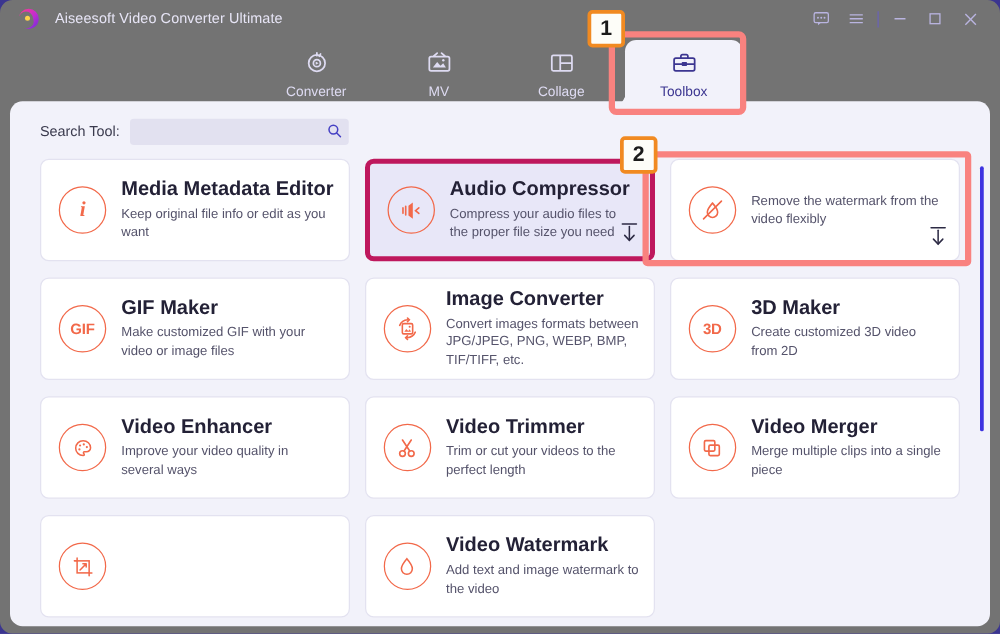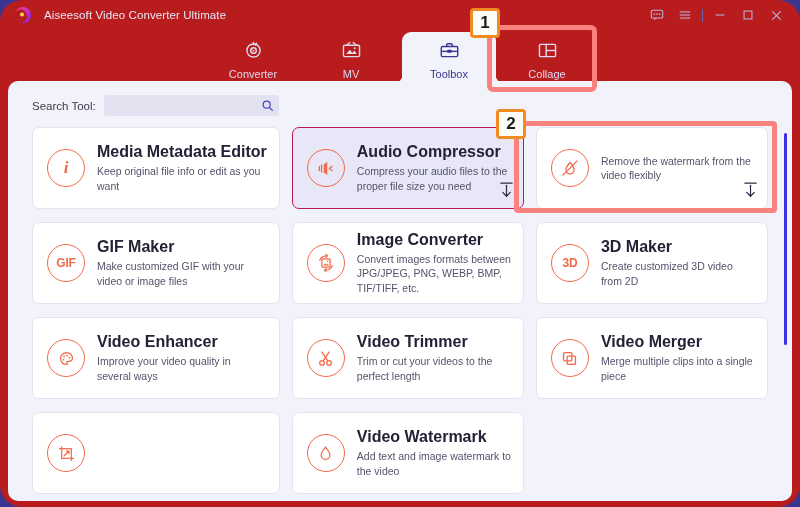--- a/index.html
+++ b/index.html
@@ -5,22 +5,22 @@
   * { box-sizing: border-box; margin: 0; padding: 0; }
   html, body {
     width: 800px; height: 507px;
     font-family: "Liberation Sans", sans-serif;
     overflow: hidden;
     background: #3b3590;
   }
   .app {
     position: relative;
     width: 800px; height: 507px;
-    background: #b91c1c;
-    border-radius: 22px;
+    background: #737373;
+    border-radius: 10px;
     overflow: hidden;
   }
 
   
   .titlebar {
     position: absolute; top: 0; left: 0; right: 0; height: 30px;
     display: flex; align-items: center;
   }
   .logo {
     position: relative;
@@ -119,21 +119,21 @@
     position: relative;
     background: #ffffff;
     border: 1px solid #e3e2f0;
     border-radius: 7px;
     height: 82px;
     display: flex; align-items: center;
     padding: 0 12px 0 14px;
   }
   .card.selected {
     background: #e8e7f8;
-    border: 1px solid #be185d;
+    border: 4px solid #be185d;
   }
   .card-ico {
     flex: 0 0 auto;
     width: 38px; height: 38px;
     border: 1.6px solid #f2694a;
     border-radius: 50%;
     display: flex; align-items: center; justify-content: center;
     color: #f2694a;
     margin-right: 12px;
   }
@@ -258,41 +258,41 @@
           <svg width="21" height="21" viewBox="0 0 24 24" fill="none" stroke="currentColor" stroke-width="1.6">
             <rect x="2.8" y="6" width="18.4" height="13" rx="1.6"></rect>
             <path d="M6 16 L10 11 L13 14.5 L15.5 12 L18 16 Z" fill="currentColor" stroke="none"></path>
             <circle cx="15.6" cy="9.4" r="1.1" fill="currentColor" stroke="none"></circle>
             <path d="M7 5.5 L10 2.8 M17 5.5 L14 2.8" stroke-linecap="round"></path>
           </svg>
         </div>
         <div class="tlabel">MV</div>
       </div>
 
+      <div class="tab">
+        <div class="ticon">
+          <svg width="21" height="21" viewBox="0 0 24 24" fill="none" stroke="currentColor" stroke-width="1.6">
+            <rect x="2.8" y="5" width="18.4" height="14" rx="1.4"></rect>
+            <line x1="10.5" y1="5" x2="10.5" y2="19"></line>
+            <line x1="10.5" y1="12" x2="21.2" y2="12"></line>
+          </svg>
+        </div>
+        <div class="tlabel">Collage</div>
+      </div>
+
       <div class="tab active">
         <div class="ticon">
           <svg width="21" height="21" viewBox="0 0 24 24" fill="none" stroke="currentColor" stroke-width="1.6">
             <rect x="2.6" y="7.5" width="18.8" height="11.5" rx="1.6"></rect>
             <path d="M8.8 7.5 V5.6 A1.4 1.4 0 0 1 10.2 4.2 H13.8 A1.4 1.4 0 0 1 15.2 5.6 V7.5"></path>
             <rect x="9.6" y="11" width="4.8" height="3.6" rx=".6" fill="currentColor" stroke="none"></rect>
             <line x1="2.6" y1="13" x2="21.4" y2="13"></line>
           </svg>
         </div>
         <div class="tlabel">Toolbox</div>
-      </div>
-
-      <div class="tab">
-        <div class="ticon">
-          <svg width="21" height="21" viewBox="0 0 24 24" fill="none" stroke="currentColor" stroke-width="1.6">
-            <rect x="2.8" y="5" width="18.4" height="14" rx="1.4"></rect>
-            <line x1="10.5" y1="5" x2="10.5" y2="19"></line>
-            <line x1="10.5" y1="12" x2="21.2" y2="12"></line>
-          </svg>
-        </div>
-        <div class="tlabel">Collage</div>
       </div>
     </div>
   </div>
 
   <div class="panel">
 
     <div class="searchrow">
       <div class="search-label">Search Tool:</div>
       <div class="search-box">
         <input type="text" value="" placeholder="" style="">

